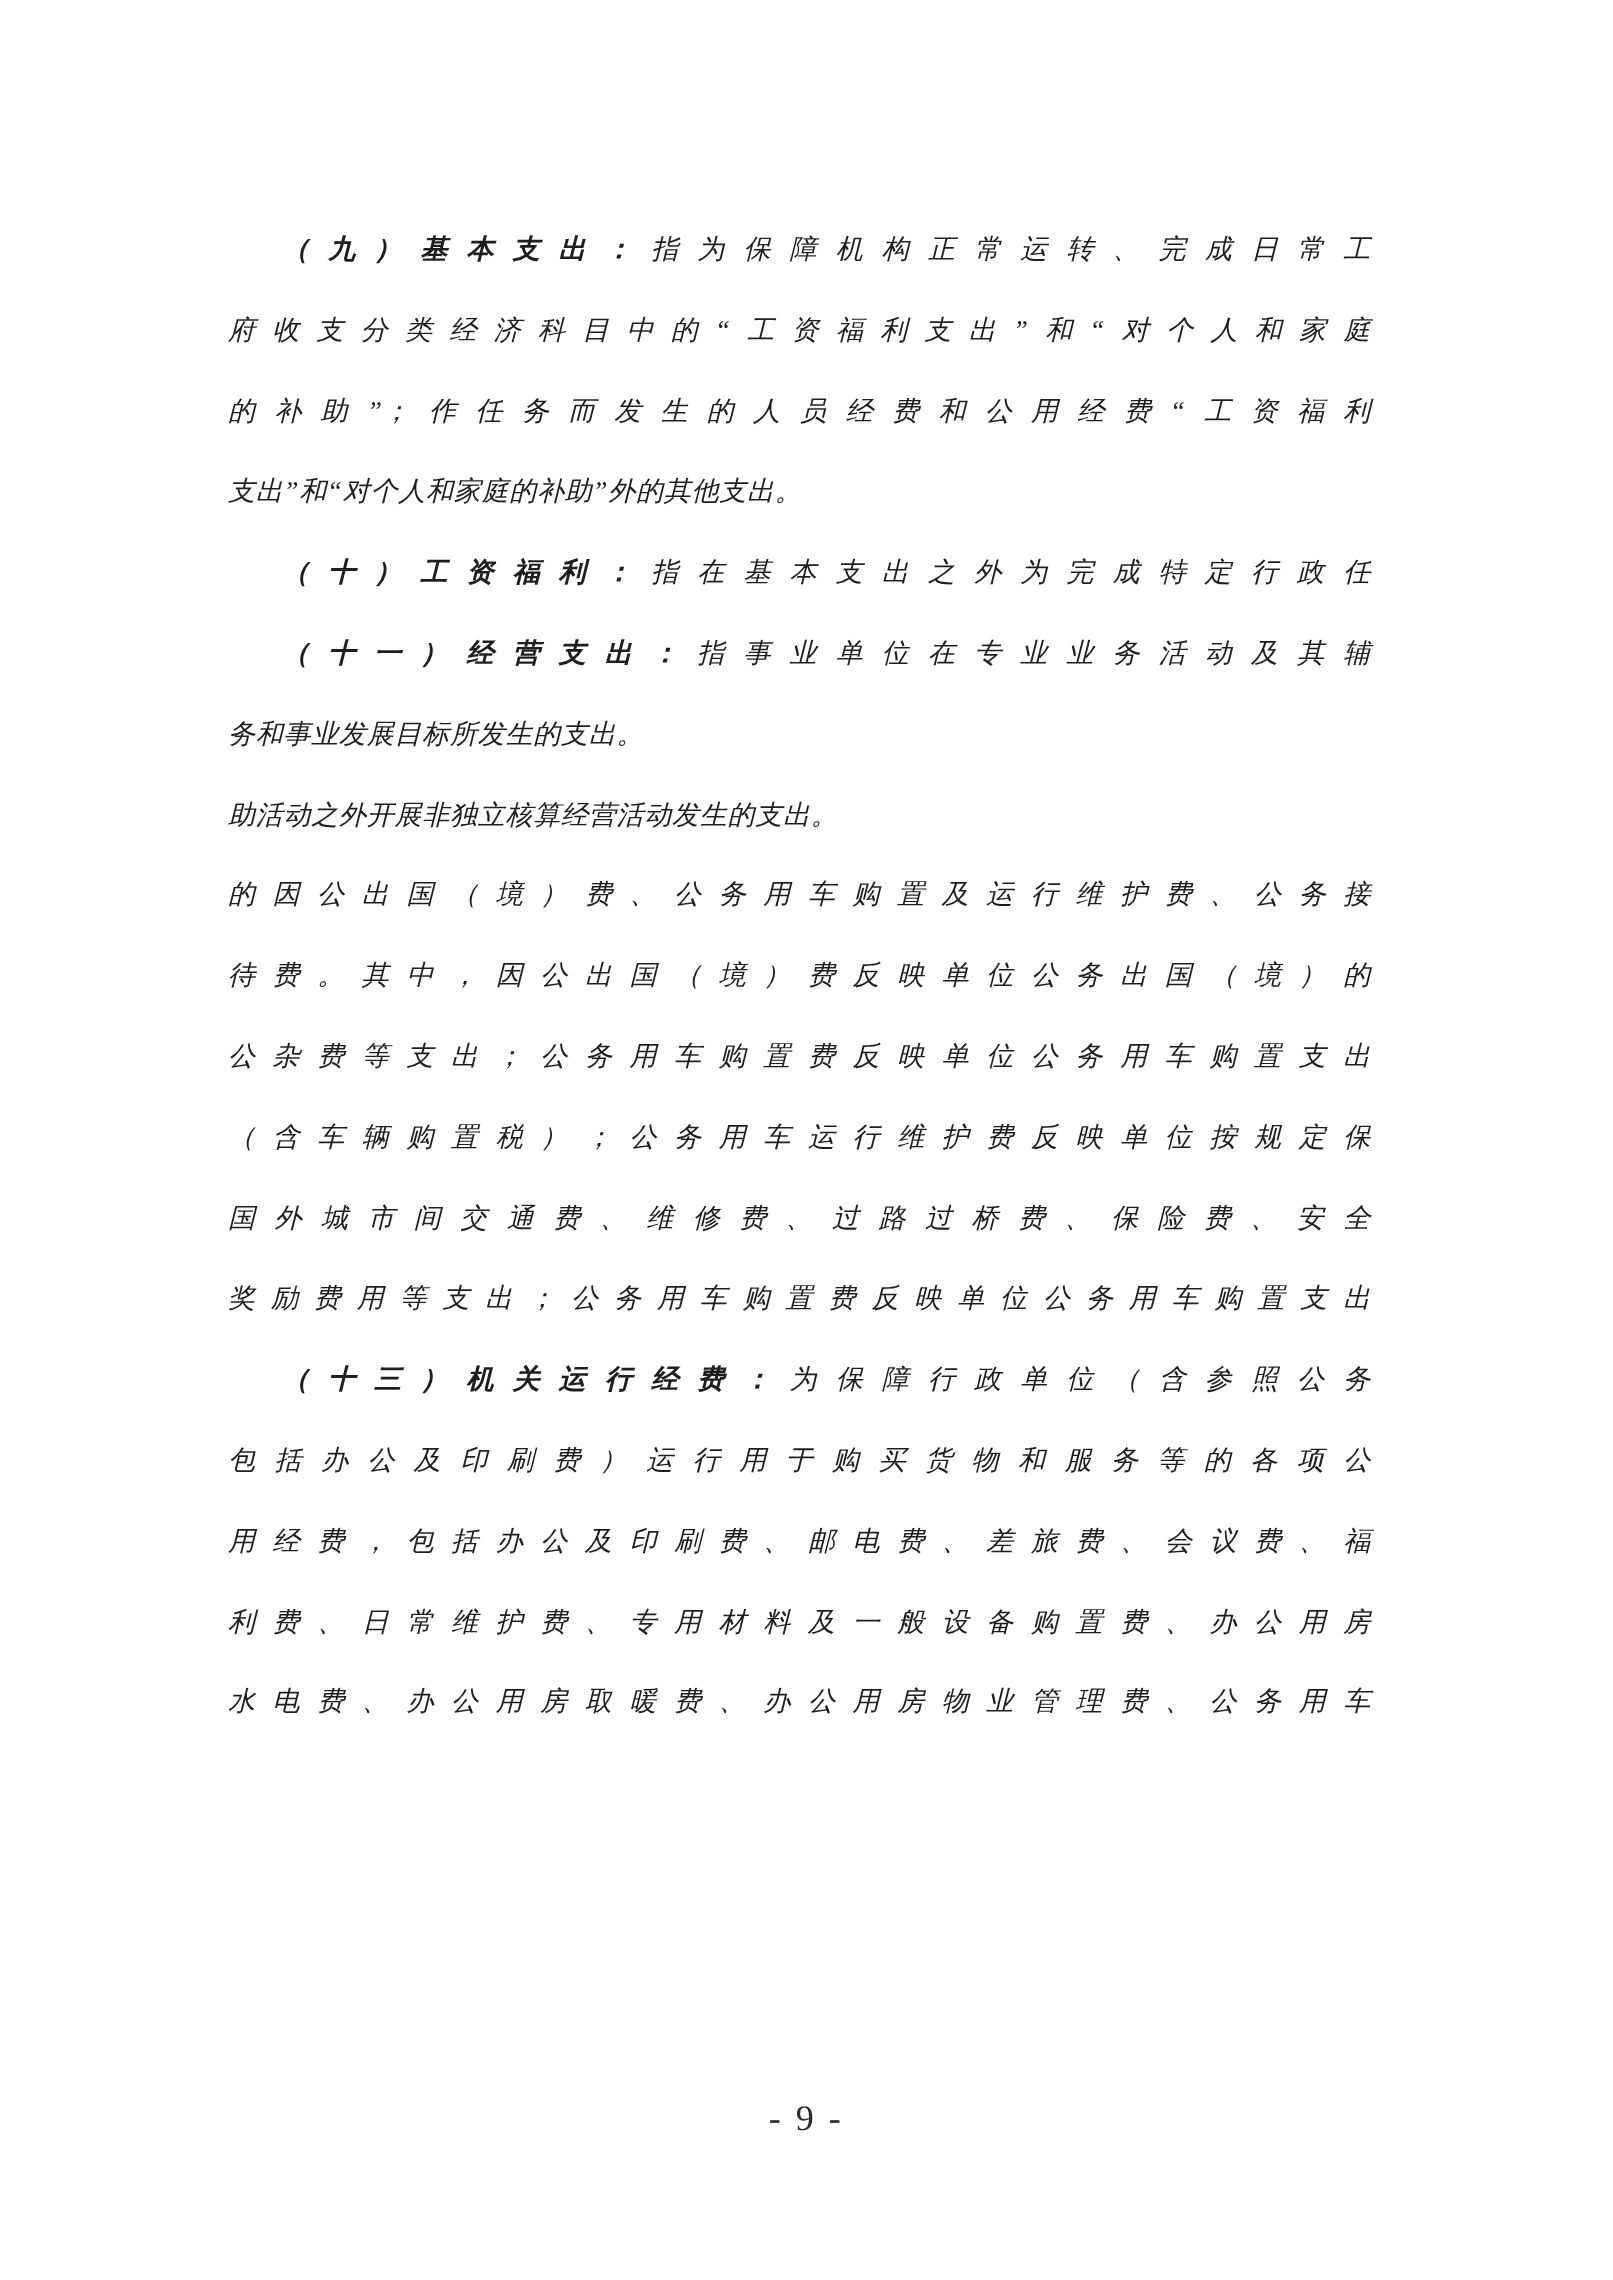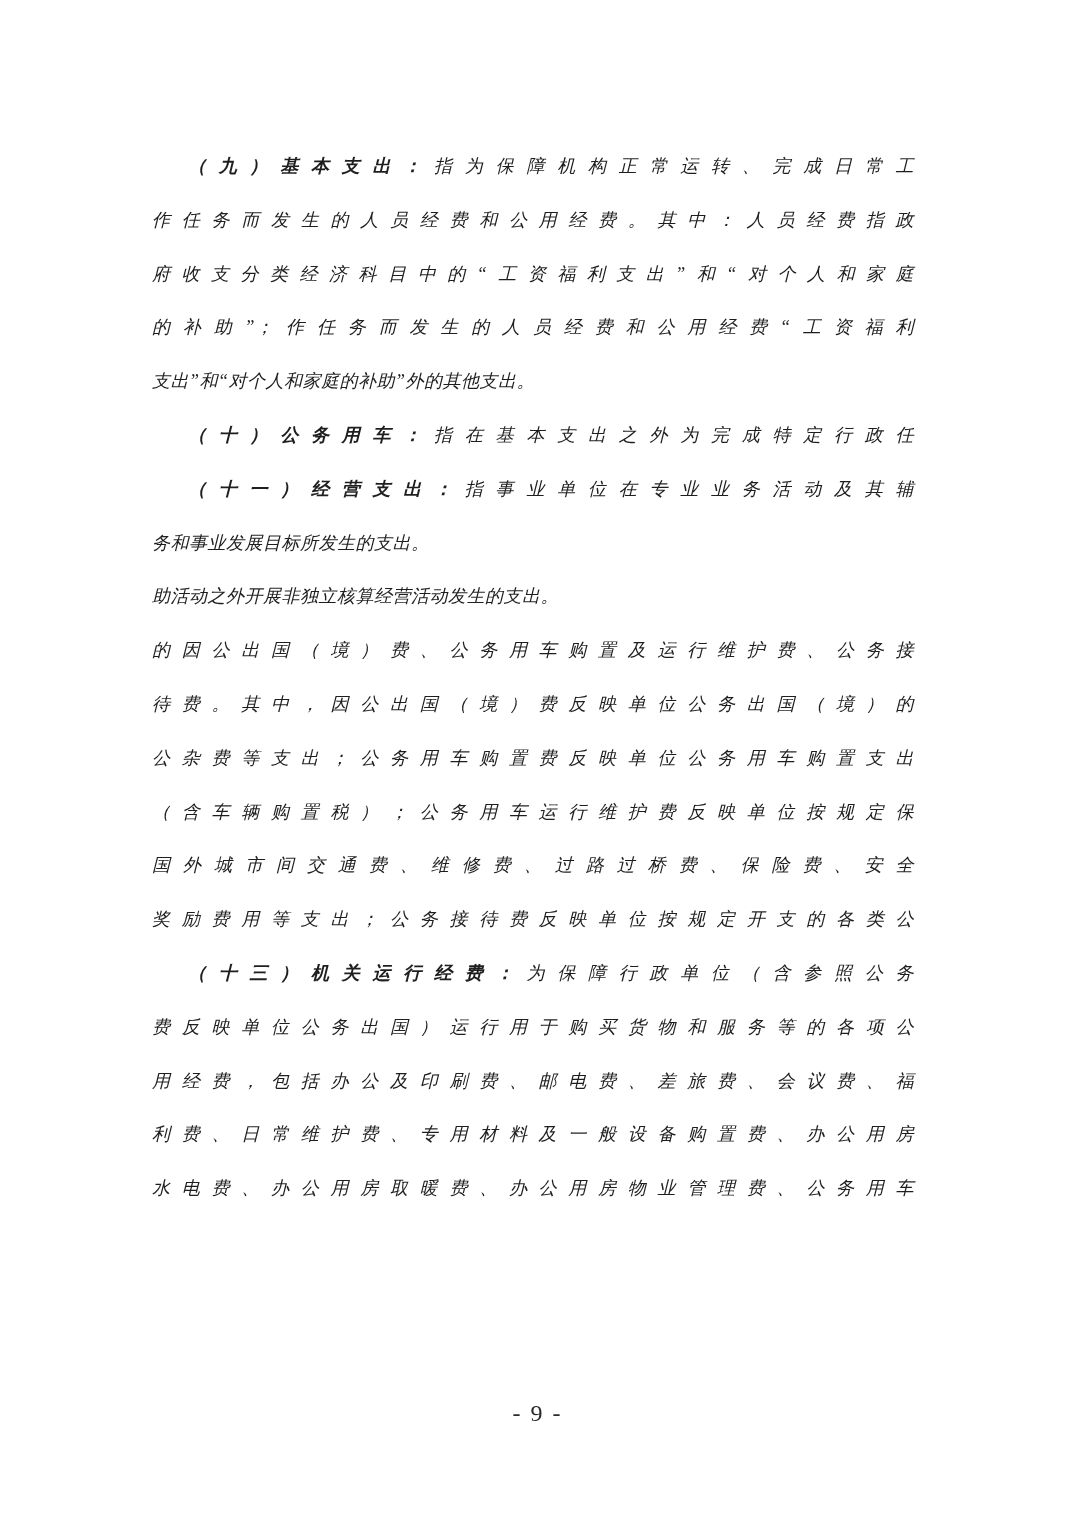--- a/index.html
+++ b/index.html
@@ -51,36 +51,35 @@
     letter-spacing: 2px;
     color: #2a2a2a;
   }
 </style>
 </head>
 <body>
 
 <div class="page">
   <div class="body-text" id="paragraphs">
       <div class="line first just"><b class="hd">（九）基本支出：</b>指为保障机构正常运转、完成日常工</div>
-      <div class="line just">作任务而发生的人员经费和公用经费。其中：人员经费指政</div>
       <div class="line just">府收支分类经济科目中的“工资福利支出”和“对个人和家庭</div>
       <div class="line just">的补助”；作任务而发生的人员经费和公用经费“工资福利</div>
       <div class="line">支出”和“对个人和家庭的补助”外的其他支出。</div>
-      <div class="line first just"><b class="hd">（十）公务用车：</b>指在基本支出之外为完成特定行政任</div>
+      <div class="line first just"><b class="hd">（十）工资福利：</b>指在基本支出之外为完成特定行政任</div>
       <div class="line first just"><b class="hd">（十一）经营支出：</b>指事业单位在专业业务活动及其辅</div>
       <div class="line">务和事业发展目标所发生的支出。</div>
       <div class="line">助活动之外开展非独立核算经营活动发生的支出。</div>
       <div class="line just">的因公出国（境）费、公务用车购置及运行维护费、公务接</div>
       <div class="line just">待费。其中，因公出国（境）费反映单位公务出国（境）的</div>
       <div class="line just">公杂费等支出；公务用车购置费反映单位公务用车购置支出</div>
       <div class="line just">（含车辆购置税）；公务用车运行维护费反映单位按规定保</div>
       <div class="line just">国外城市间交通费、维修费、过路过桥费、保险费、安全</div>
-      <div class="line just">奖励费用等支出；公务接待费反映单位按规定开支的各类公</div>
+      <div class="line just">奖励费用等支出；公务用车购置费反映单位公务用车购置支出</div>
       <div class="line first just"><b class="hd">（十三）机关运行经费：</b>为保障行政单位（含参照公务</div>
-      <div class="line just">费反映单位公务出国）运行用于购买货物和服务等的各项公</div>
+      <div class="line just">包括办公及印刷费）运行用于购买货物和服务等的各项公</div>
       <div class="line just">用经费，包括办公及印刷费、邮电费、差旅费、会议费、福</div>
       <div class="line just">利费、日常维护费、专用材料及一般设备购置费、办公用房</div>
       <div class="line just">水电费、办公用房取暖费、办公用房物业管理费、公务用车</div>
     </div>
   <div class="footer">
     <span>- 9 -</span>
   </div>
 </div>
 
 </body></html>

